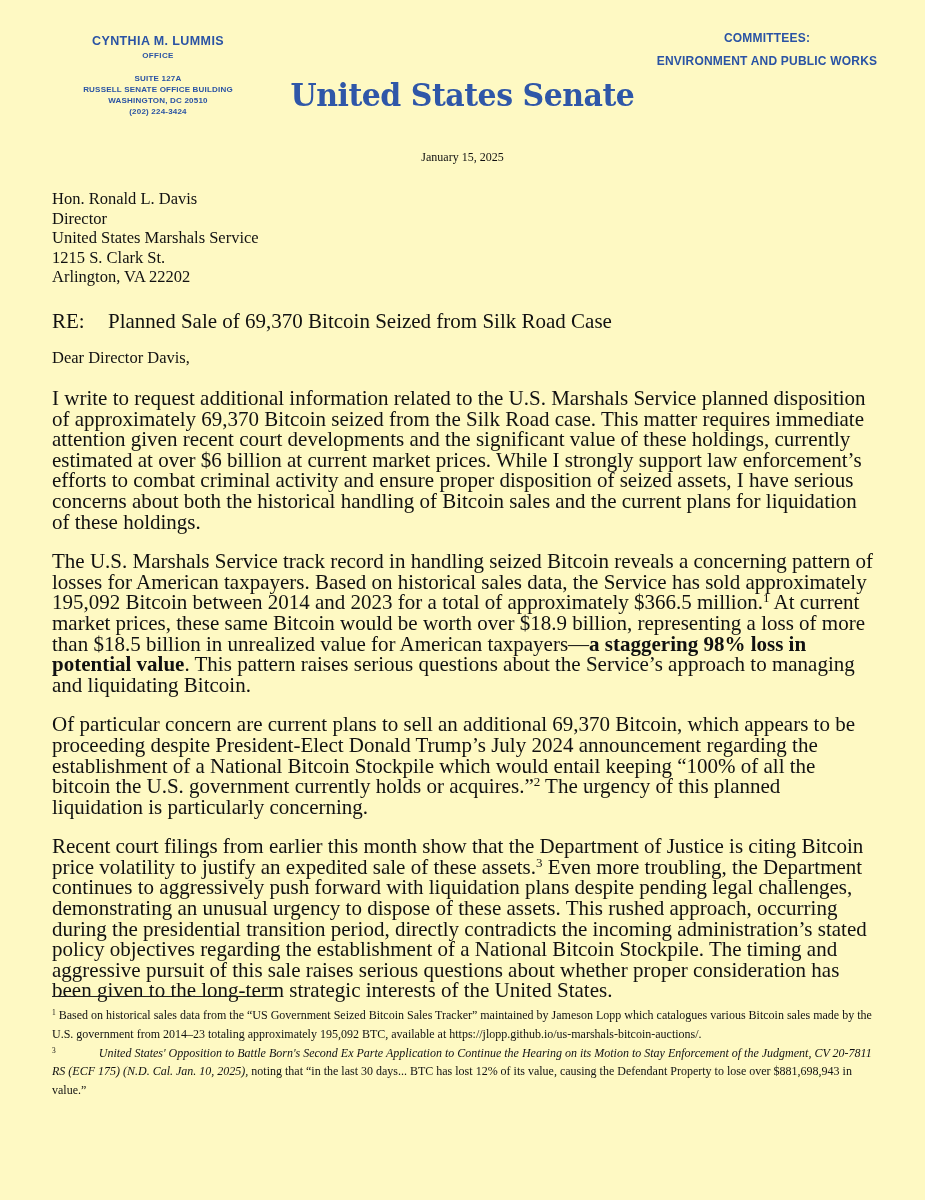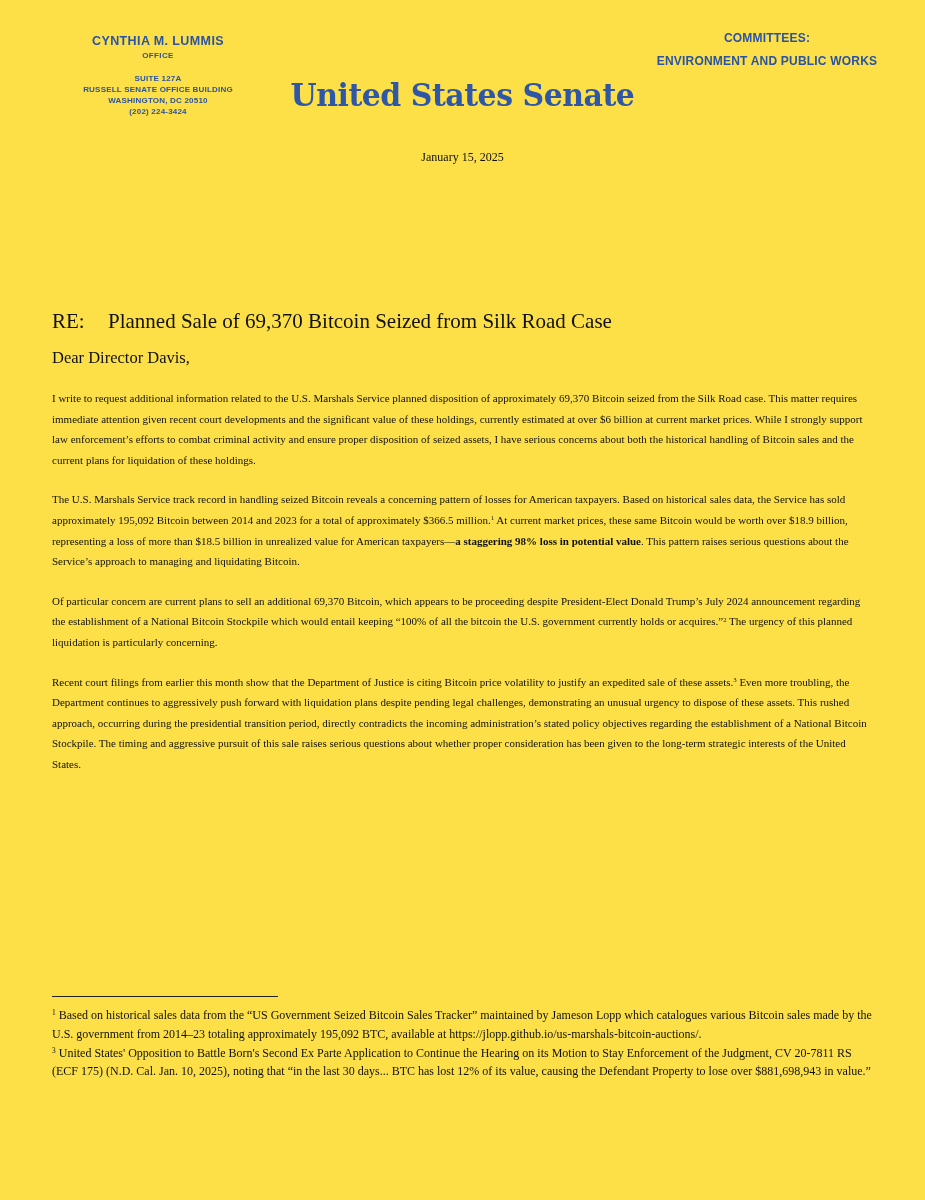--- a/index.html
+++ b/index.html
@@ -4,21 +4,21 @@
 <style>
   :root{
     --lh-blue:#2a53a4;
     --wordmark-blue:#2f57a8;
     --ink:#111111;
   }
   html,body{margin:0;padding:0;background:#ffffff;}
   .page{
     position:relative;
     width:925px;height:1200px;
-    background:#fde047;
+    background:#fef9c3;
     font-family:"Liberation Serif","DejaVu Serif",serif;
     color:var(--ink);
     overflow:hidden;
     margin:0 auto;
   }
   
   .lh-left{
     position:absolute;left:52px;top:34px;width:212px;
     text-align:center;color:var(--lh-blue);
     font-family:"Liberation Sans","DejaVu Sans",sans-serif;
@@ -40,24 +40,24 @@
     font-family:"Liberation Sans","DejaVu Sans",sans-serif;
     font-weight:bold;font-size:12px;line-height:10px;letter-spacing:.2px;
   }
   .lh-right .group{margin-top:13px;}
   
   .date{position:absolute;top:150px;left:0;right:0;text-align:center;font-size:12px;}
   .recipient{position:absolute;left:52px;top:189px;font-size:16.5px;line-height:19.6px;}
   .re-line{position:absolute;left:52px;top:309px;font-size:21px;}
   .re-label{display:inline-block;width:56px;}
   .salutation{position:absolute;left:52px;top:348px;font-size:16.5px;}
-  .letter-body{position:absolute;left:52px;top:388px;width:823px;font-size:11px;line-height:20.6px;text-align:left;}
+  .letter-body{position:absolute;left:52px;top:388px;width:823px;font-size:21px;line-height:20.6px;text-align:left;}
   .letter-body p{margin:0 0 19px 0;}
   .b{font-weight:bold;}
-  .i{}
+  .i{font-style:italic;margin-left:40px;}
   .sup{font-size:62%;position:relative;top:-.55em;line-height:0;}
   
   .footnotes{position:absolute;left:52px;top:996px;width:823px;font-size:12px;line-height:18.8px;}
   .fn-rule{width:226px;border-top:1.5px solid #222;margin-bottom:9px;}
   .footnotes p{margin:0;}
 </style>
 </head>
 <body>
 
 <div class="page">
@@ -79,20 +79,27 @@
     <div>COMMITTEES:</div>
     <div>
         <div class="group">
           <div>ENVIRONMENT AND PUBLIC WORKS</div>
         </div>
       </div>
   </div>
 
   <div class="date">January 15, 2025</div>
 
+  <div class="recipient">
+      <div>Hon. Ronald L. Davis</div>
+      <div>Director</div>
+      <div>United States Marshals Service</div>
+      <div>1215 S. Clark St.</div>
+      <div>Arlington, VA 22202</div>
+    </div>
 
   <div class="re-line">
     <span class="re-label">RE:</span><span>Planned Sale of 69,370 Bitcoin Seized from Silk Road Case</span>
   </div>
 
   <div class="salutation">Dear Director Davis,</div>
 
   <div class="letter-body">
       <p><span class="">I write to request additional information related to the U.S. Marshals Service planned disposition of approximately 69,370 Bitcoin seized from the Silk Road case. This matter requires immediate attention given recent court developments and the significant value of these holdings, currently estimated at over $6 billion at current market prices. While I strongly support law enforcement’s efforts to combat criminal activity and ensure proper disposition of seized assets, I have serious concerns about both the historical handling of Bitcoin sales and the current plans for liquidation of these holdings.</span></p>
       <p><span class="">The U.S. Marshals Service track record in handling seized Bitcoin reveals a concerning pattern of losses for American taxpayers. Based on historical sales data, the Service has sold approximately 195,092 Bitcoin between 2014 and 2023 for a total of approximately $366.5 million.</span><span class="sup">1</span><span class=""> At current market prices, these same Bitcoin would be worth over $18.9 billion, representing a loss of more than $18.5 billion in unrealized value for American taxpayers—</span><span class="b">a staggering 98% loss in potential value</span><span class="">. This pattern raises serious questions about the Service’s approach to managing and liquidating Bitcoin.</span></p>

